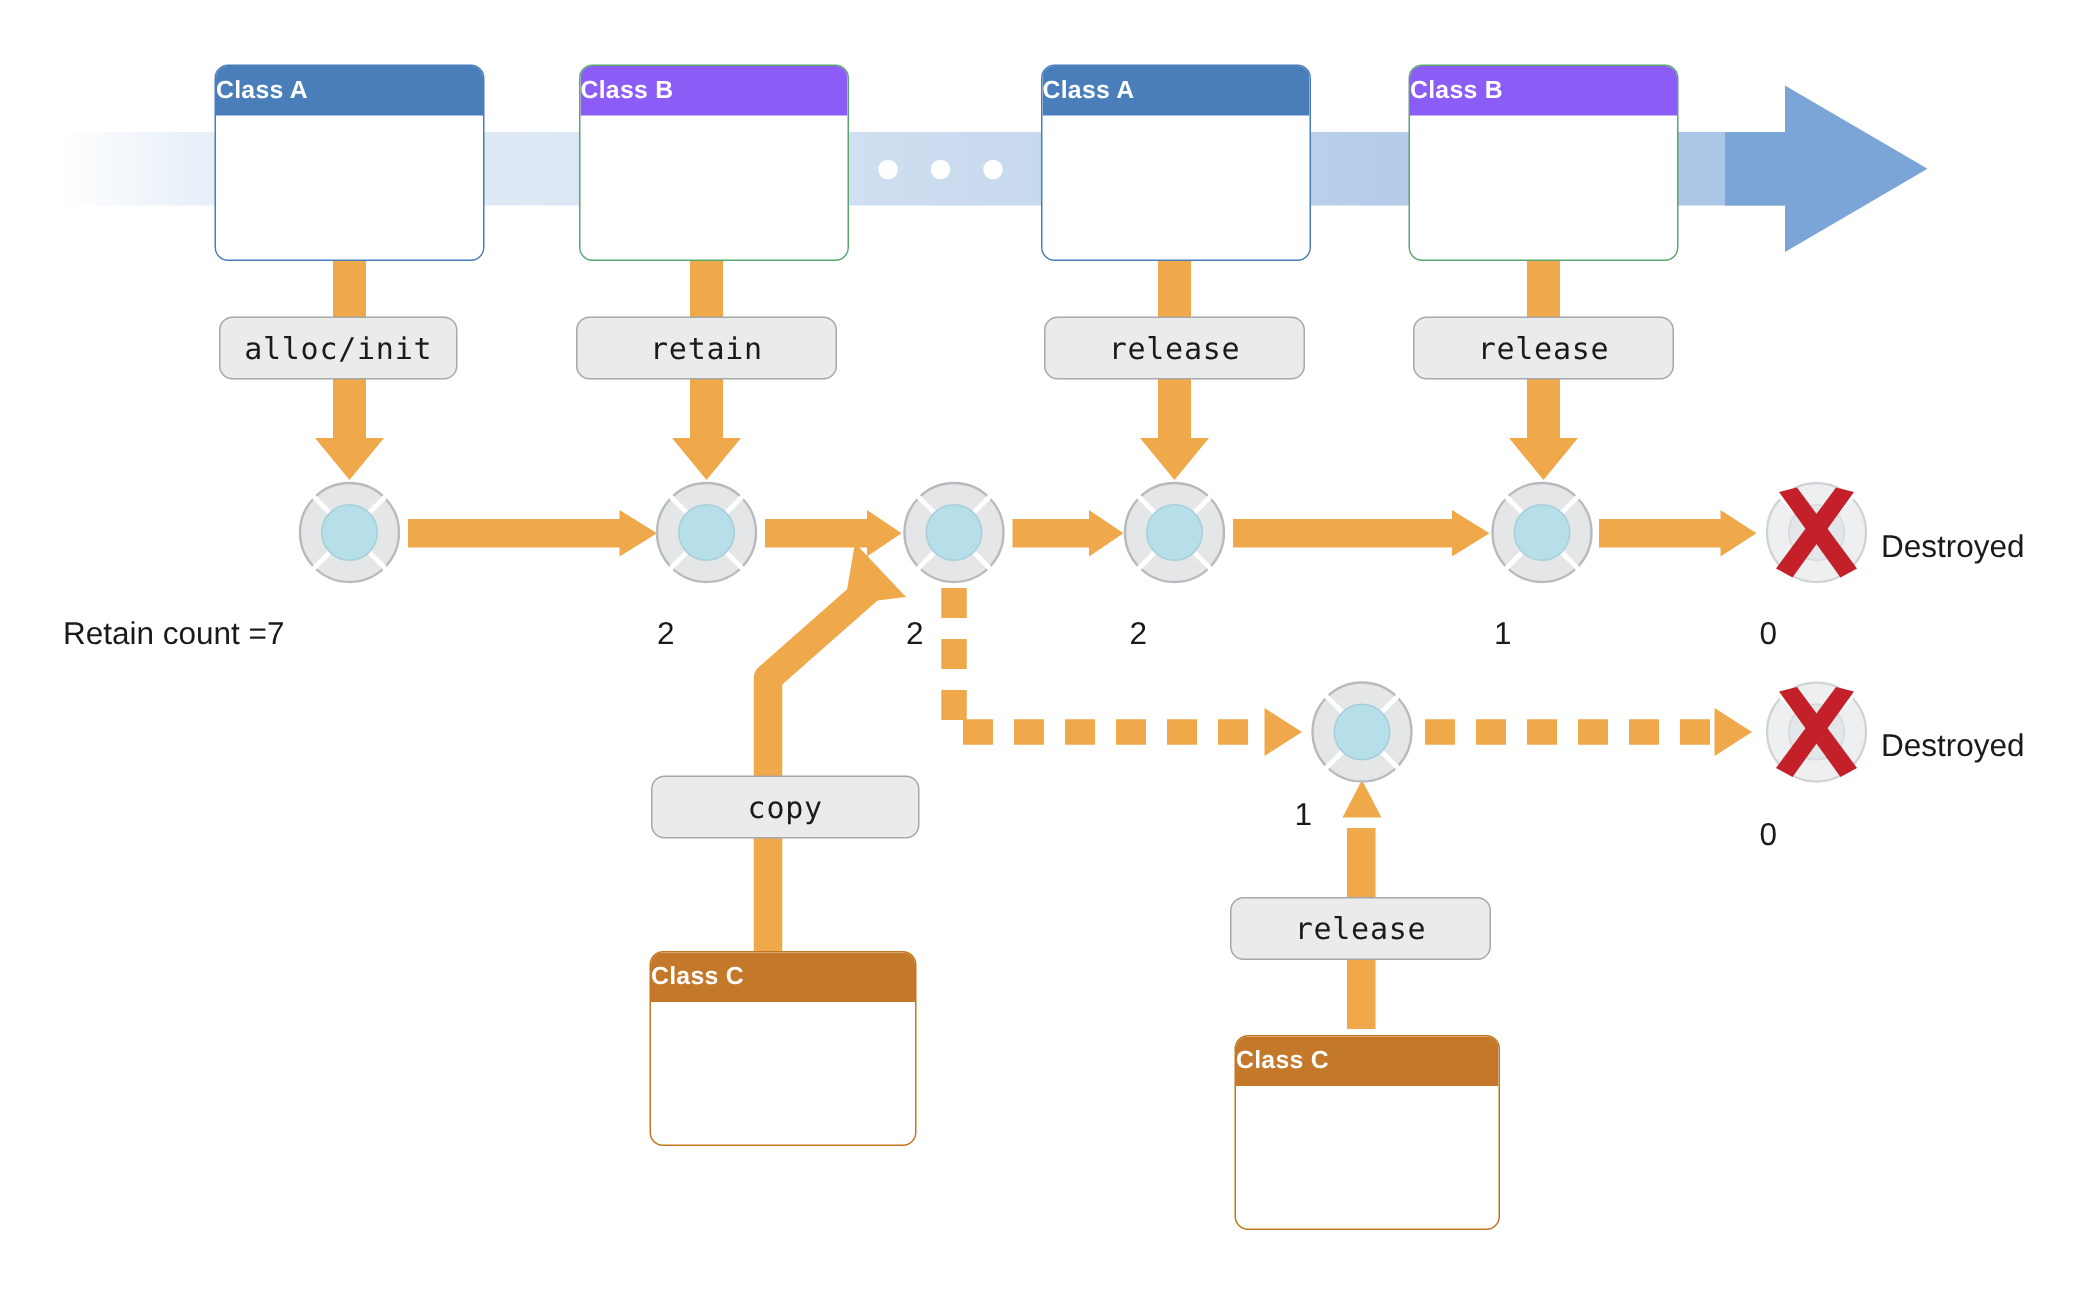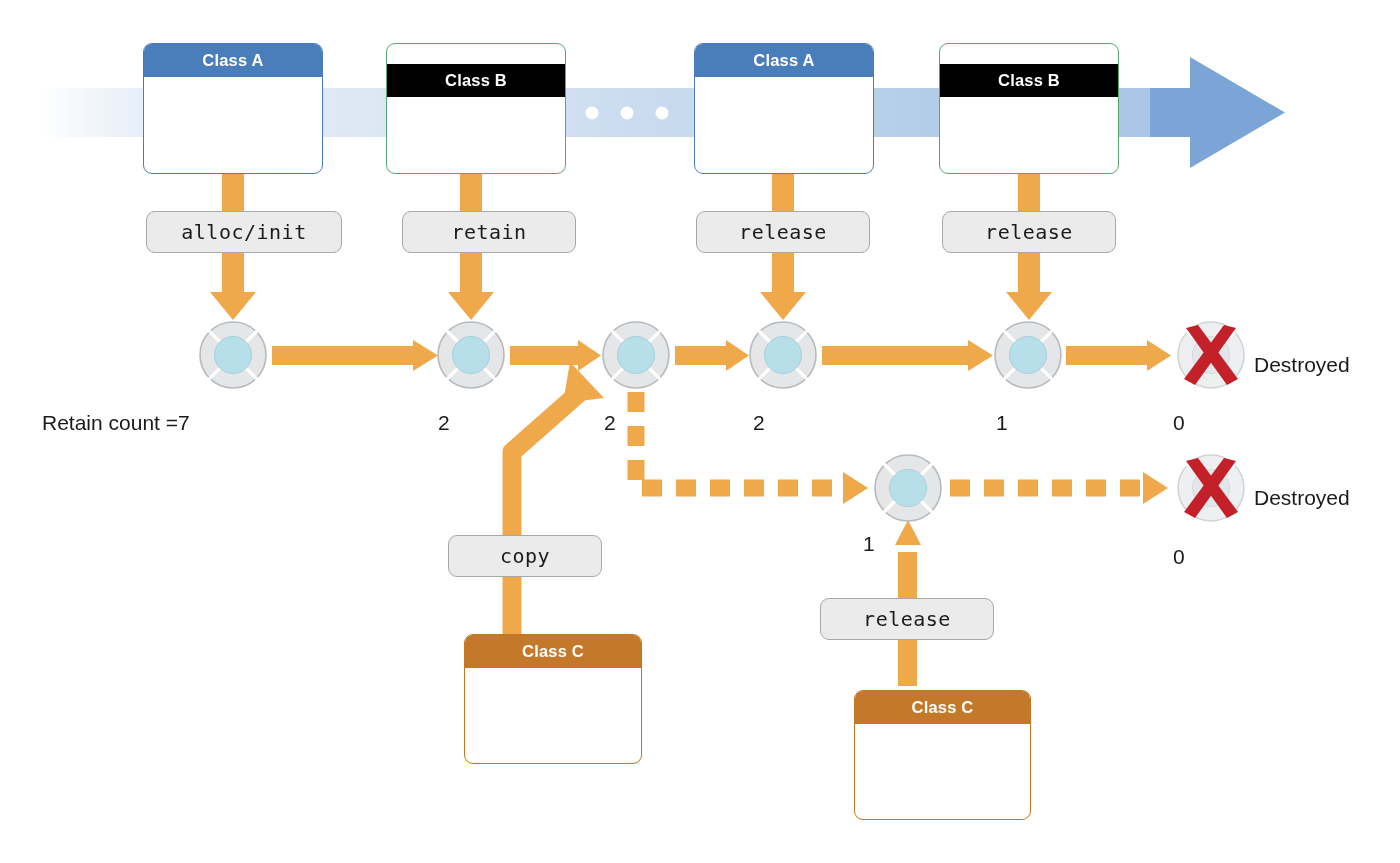--- a/index.html
+++ b/index.html
@@ -4,28 +4,28 @@
 <style>
   html,body{margin:0;padding:0;background:#ffffff;}
   body{width:1400px;height:863px;overflow:hidden;
        font-family:"Liberation Sans","DejaVu Sans",sans-serif;}
   #stage{position:relative;width:1400px;height:863px;background:#fff;}
   #svgroot{position:absolute;left:0;top:0;width:1400px;height:863px;}
 
   
   .classbox{position:absolute;box-sizing:border-box;border-radius:9px;
             background:#ffffff;overflow:hidden;}
-  .classbox .hdr{height:33px;line-height:33px;text-align:center;
+  .classbox .hdr{height:33px;line-height:33px;
             color:#ffffff;font-weight:bold;font-size:16.5px;
             letter-spacing:.2px;}
   .cb-blue{border:1.6px solid #4A7EBB;}
   .cb-blue .hdr{background:#4A7EBB;}
   .cb-green{border:1.6px solid #56A86E;}
-  .cb-green .hdr{background:#000000;margin-top:20px;}
-  .cb-brown{border:1.6px solid #C4771F;margin-left:31px;}
+  .cb-green .hdr{background:#8b5cf6;}
+  .cb-brown{border:1.6px solid #C4771F;}
   .cb-brown .hdr{background:#C4782A;}
 
   
   .pill{position:absolute;box-sizing:border-box;
         background:#ebebeb;border:1.3px solid #a8a8a8;border-radius:9px;
         display:flex;align-items:center;justify-content:center;
         font-family:"DejaVu Sans Mono","Liberation Mono",monospace;
         font-size:20px;color:#1b1b1b;letter-spacing:.5px;}
 
   
@@ -169,24 +169,24 @@
   <div class="classbox cb-green" style="left:386px;top:43px;width:180px;height:131px;">
     <div class="hdr">Class B</div>
   </div>
   <div class="classbox cb-blue" style="left:694px;top:43px;width:180px;height:131px;">
     <div class="hdr">Class A</div>
   </div>
   <div class="classbox cb-green" style="left:939px;top:43px;width:180px;height:131px;">
     <div class="hdr">Class B</div>
   </div>
 
-  <div class="pill" style="left:146px;top:211px;width:196px;height:42px;text-align:center;">
+  <div class="pill" style="left:146px;top:211px;width:159px;height:42px;text-align:center;">
     <span>alloc/init</span>
   </div>
-  <div class="pill" style="left:384px;top:211px;width:174px;height:42px;margin-left:18px;">
+  <div class="pill" style="left:384px;top:211px;width:174px;height:42px;">
     <span>retain</span>
   </div>
   <div class="pill" style="left:696px;top:211px;width:174px;height:42px;">
     <span>release</span>
   </div>
   <div class="pill" style="left:942px;top:211px;width:174px;height:42px;">
     <span>release</span>
   </div>
 
   <div class="lbl retaincount" style="left:42px;top:400px;">Retain count =7</div>
@@ -194,21 +194,21 @@
   <div class="lbl count" style="left:604px;top:400px;">2</div>
   <div class="lbl count" style="left:753px;top:400px;">2</div>
   <div class="lbl count" style="left:996px;top:400px;">1</div>
   <div class="lbl count" style="left:1173px;top:400px;">0</div>
   <div class="lbl destroyed" style="left:1254px;top:342px;">Destroyed</div>
 
   <div class="lbl count" style="left:863px;top:521px;">1</div>
   <div class="lbl count" style="left:1173px;top:534px;">0</div>
   <div class="lbl destroyed" style="left:1254px;top:475px;">Destroyed</div>
 
-  <div class="pill" style="left:434px;top:535px;width:154px;height:42px;margin-left:14px;">
+  <div class="pill" style="left:434px;top:517px;width:179px;height:42px;">
     <span>copy</span>
   </div>
   <div class="classbox cb-brown" style="left:433px;top:634px;width:178px;height:130px;">
     <div class="hdr">Class C</div>
   </div>
 
   <div class="pill" style="left:820px;top:598px;width:174px;height:42px;">
     <span>release</span>
   </div>
   <div class="classbox cb-brown" style="left:823px;top:690px;width:177px;height:130px;">

